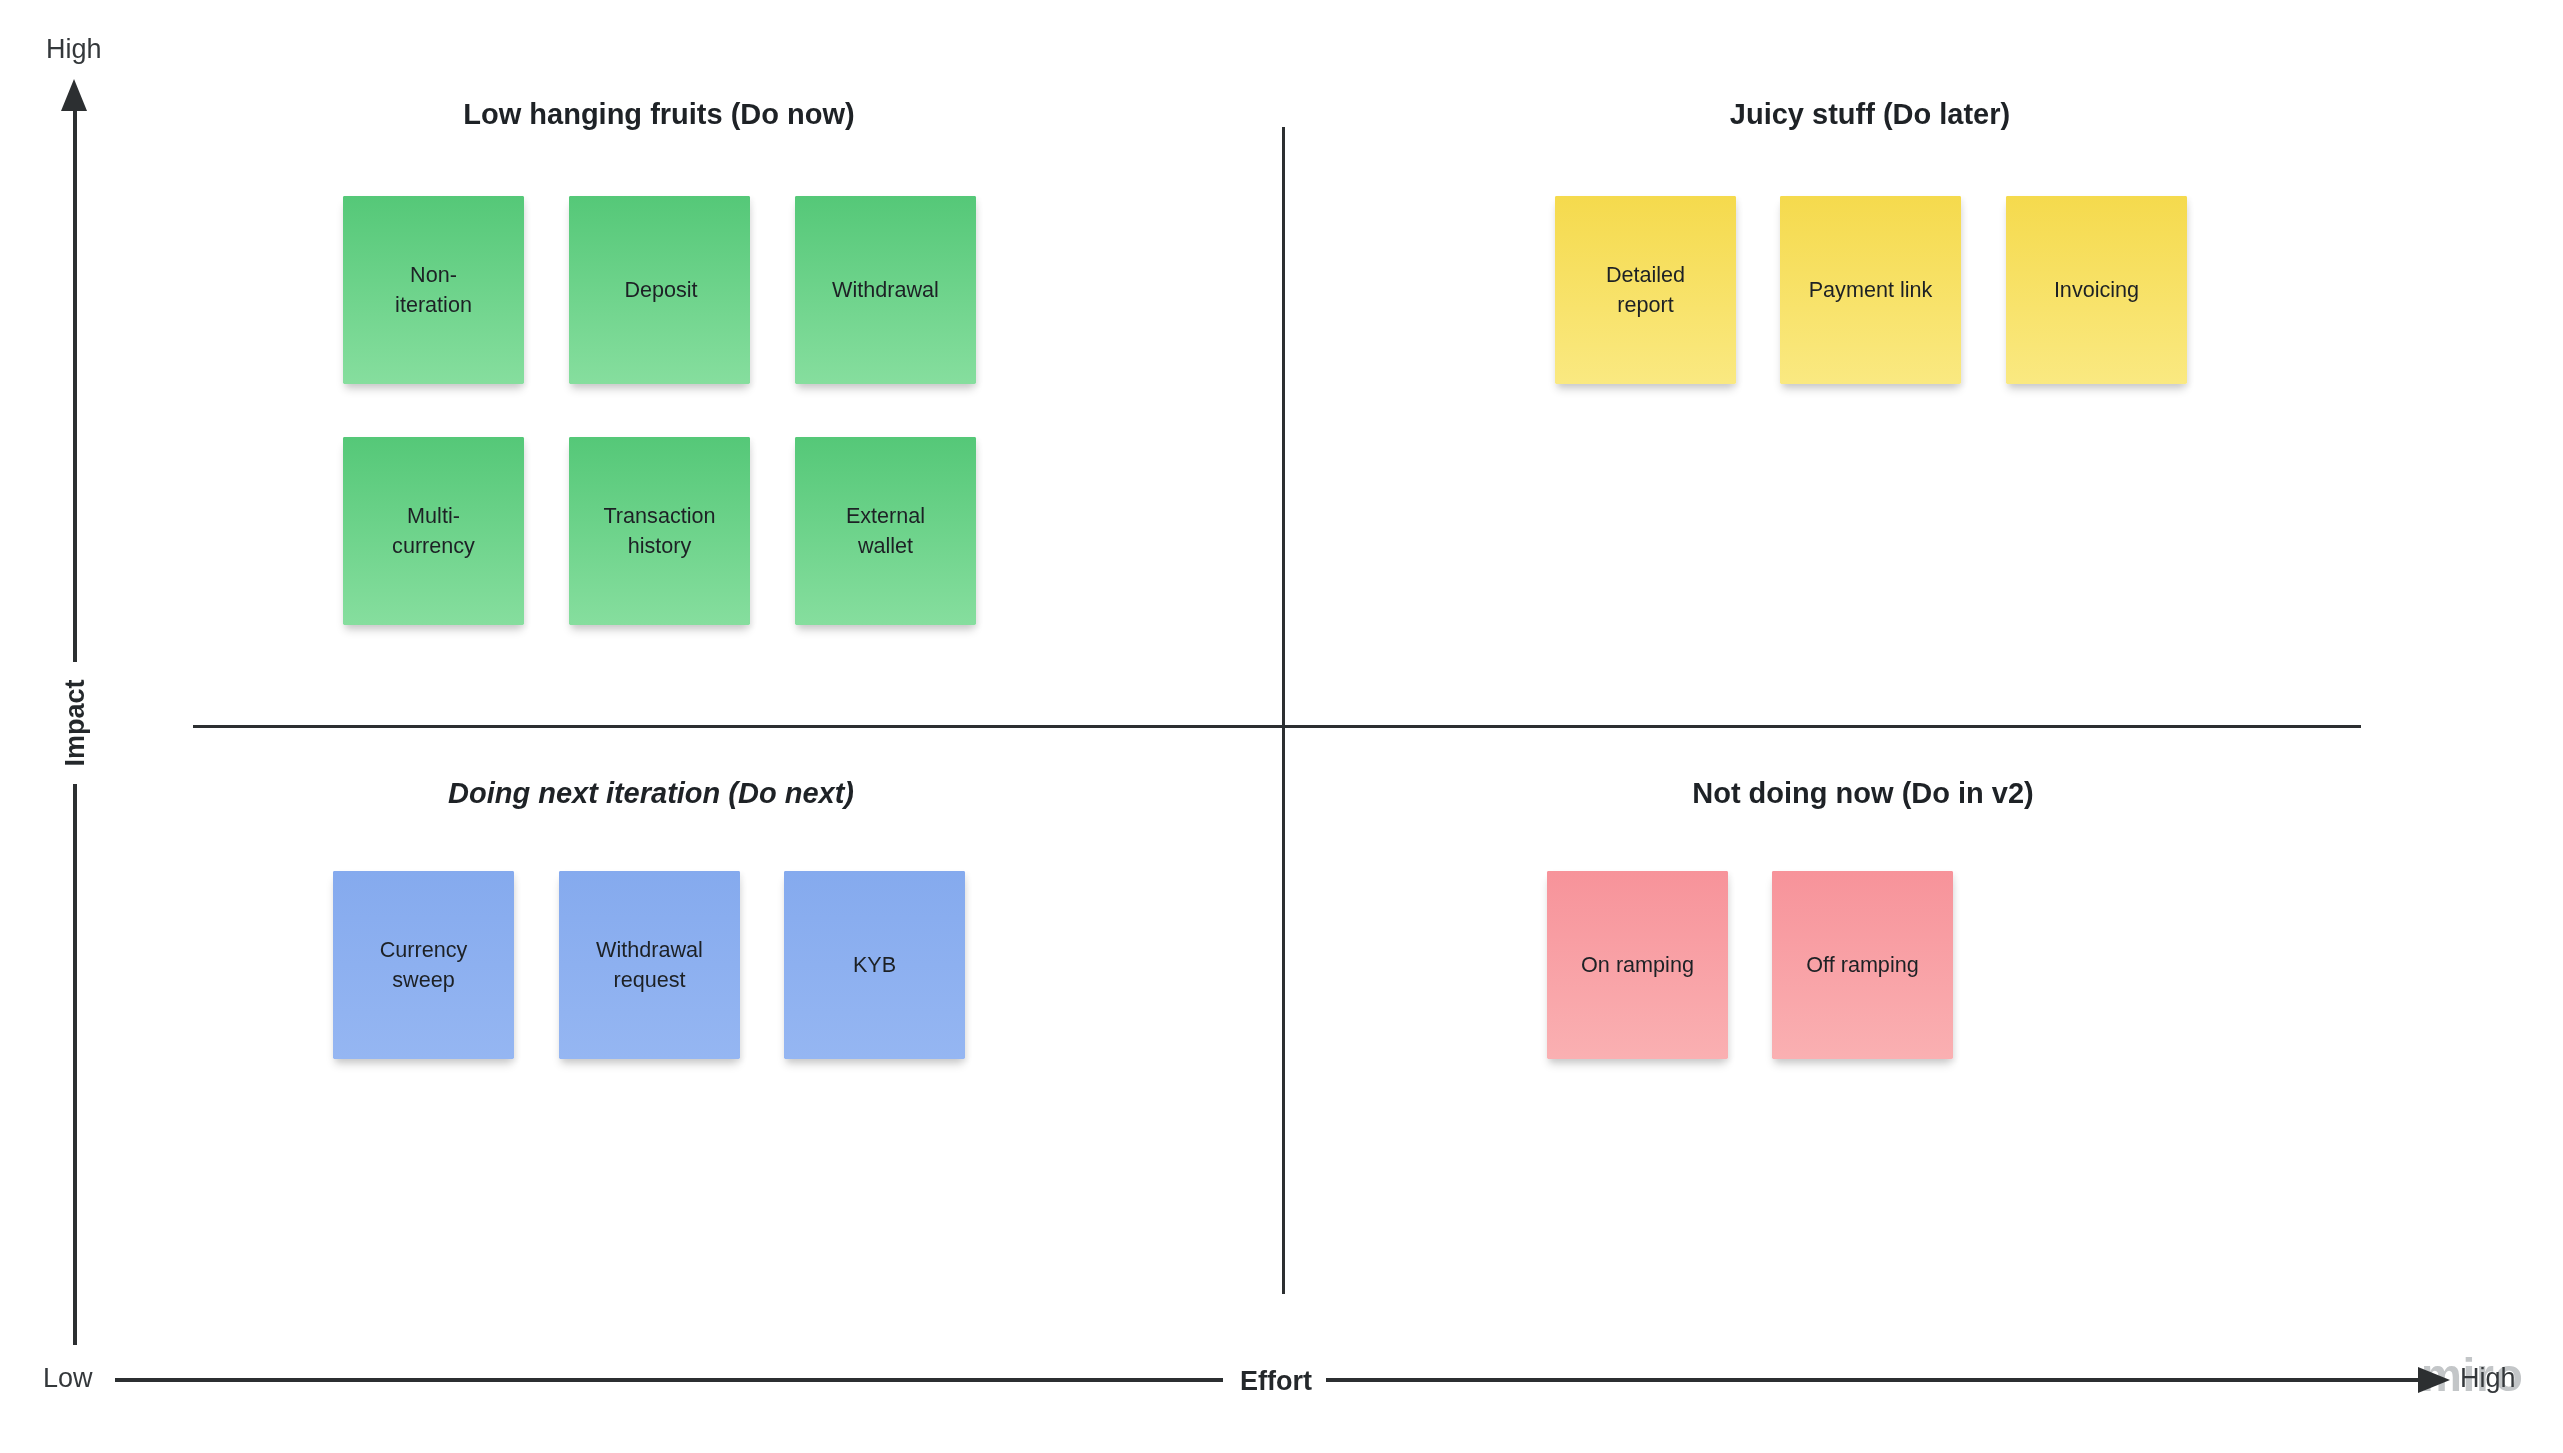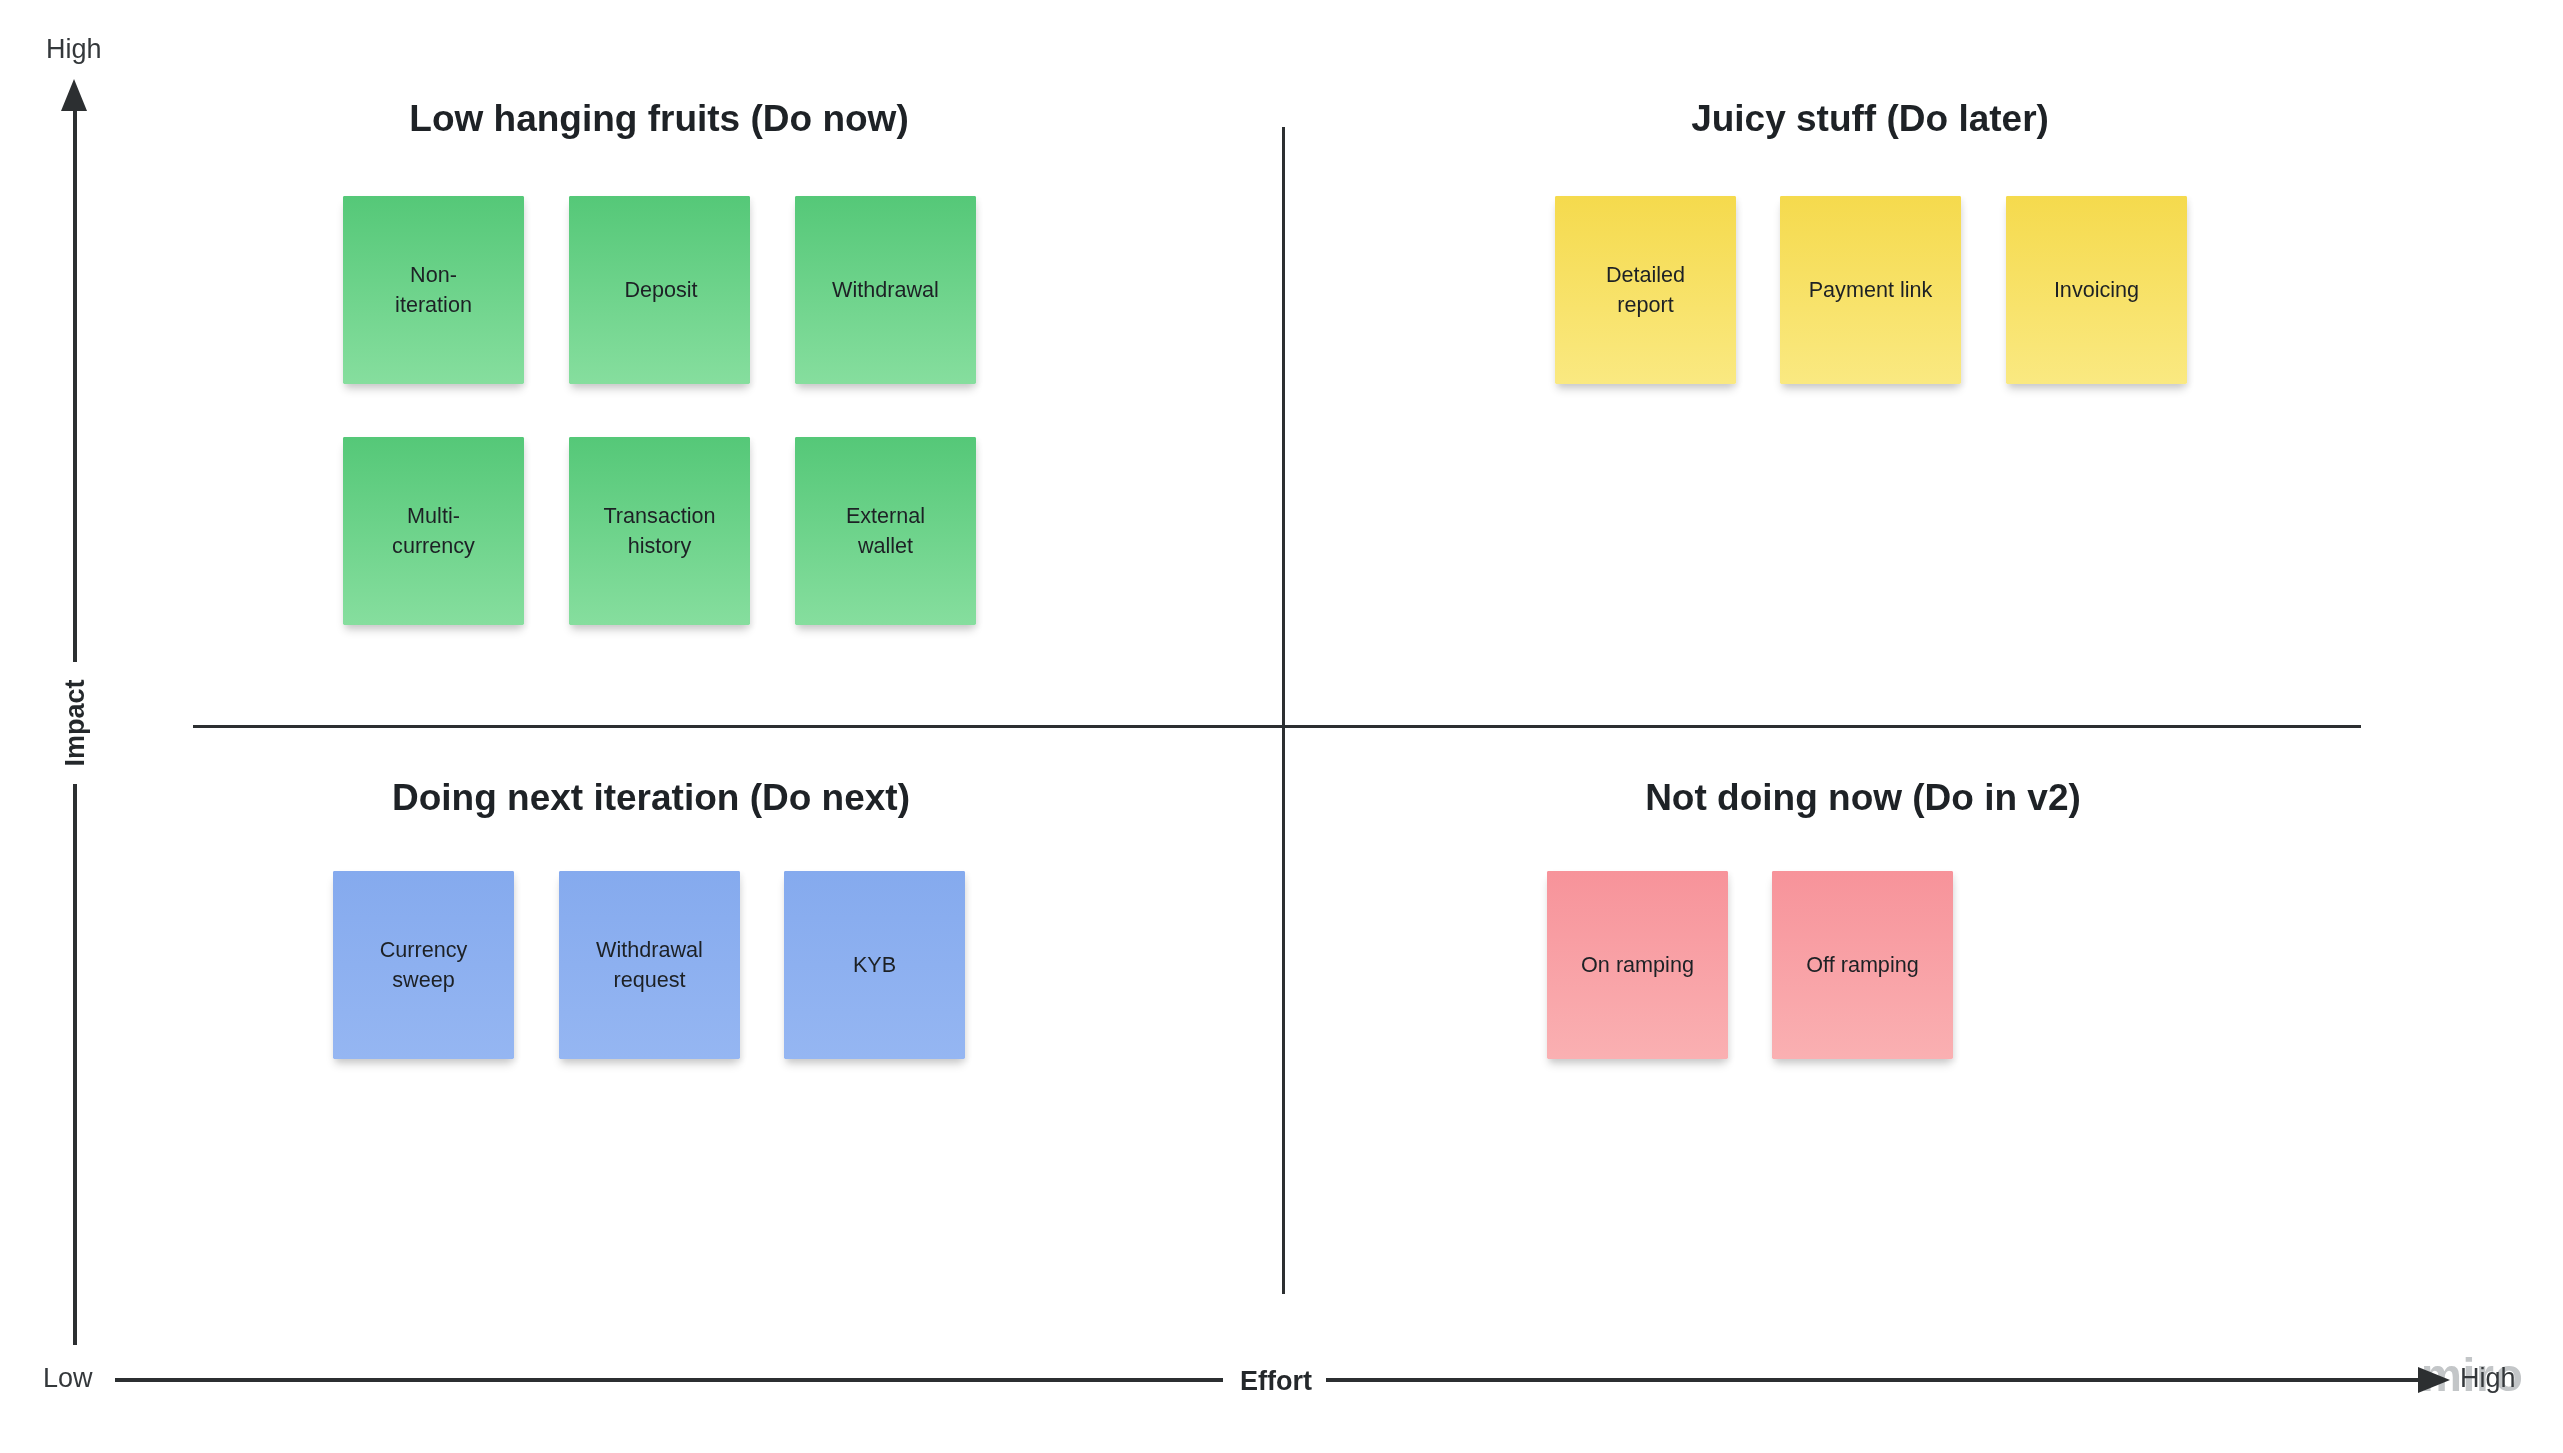--- a/index.html
+++ b/index.html
@@ -14,21 +14,21 @@
     position:absolute;width:0;height:0;z-index:2;
     border-left:13.6px solid transparent;border-right:13.6px solid transparent;
     border-bottom:32px solid #2c2f31;
   }
   .arrow-right{
     position:absolute;width:0;height:0;z-index:2;
     border-top:13px solid transparent;border-bottom:13px solid transparent;
     border-left:32px solid #2c2f31;
   }
   .qtitle{
-    position:absolute;transform:translateX(-50%);font-size:37px;font-weight:bold;
+    position:absolute;transform:translateX(-50%);font-size:29px;font-weight:bold;
     color:#1e2226;white-space:nowrap;z-index:2;
   }
   .note{
     position:absolute;width:181px;height:188px;box-sizing:border-box;padding:0 20px;
     display:flex;align-items:center;justify-content:center;text-align:center;
     font-size:21.6px;line-height:1.38;color:#1d2125;white-space:pre-line;border-radius:1.4px;
     box-shadow:0 7.2px 8.6px -2.2px rgba(0,0,0,0.18),2.9px 2.9px 5.7px rgba(0,0,0,0.05);z-index:3;
   }
   .note-green{background:linear-gradient(180deg,#55c878,#86de9e);}
   .note-yellow{background:linear-gradient(180deg,#f5da4d,#fae981);}
@@ -59,21 +59,21 @@
   <div class="axis-title ctr" style="left:1276px;top:1381px;">Effort</div>
   <div class="line" style="left:1326px;top:1378px;width:1099px;height:3.6px;"></div>
   <div class="arrow-right" style="left:2418px;top:1367px;"></div>
   <div class="axis-label" style="left:2460px;top:1363px;">High</div>
 
   <div class="line" style="left:193px;top:725px;width:2168px;height:2.9px;"></div>
   <div class="line" style="left:1282px;top:127px;width:2.9px;height:1167px;"></div>
 
   <div class="qtitle" style="left:659px;top:98px;">Low hanging fruits (Do now)</div>
   <div class="qtitle" style="left:1870px;top:98px;">Juicy stuff (Do later)</div>
-  <div class="qtitle" style="left:651px;top:777px;">Doing next iteration (Do next)</div>
+  <div class="qtitle" style="left:651px;top:777px;font-style:italic;">Doing next iteration (Do next)</div>
   <div class="qtitle" style="left:1863px;top:777px;">Not doing now (Do in v2)</div>
 
   <div class="note note-green" style="left:343px;top:196px;">
     <span>Non-
 iteration</span>
   </div>
   <div class="note note-green" style="left:569px;top:196px;padding-left:23px;">
     <span>Deposit</span>
   </div>
   <div class="note note-green" style="left:795px;top:196px;">

